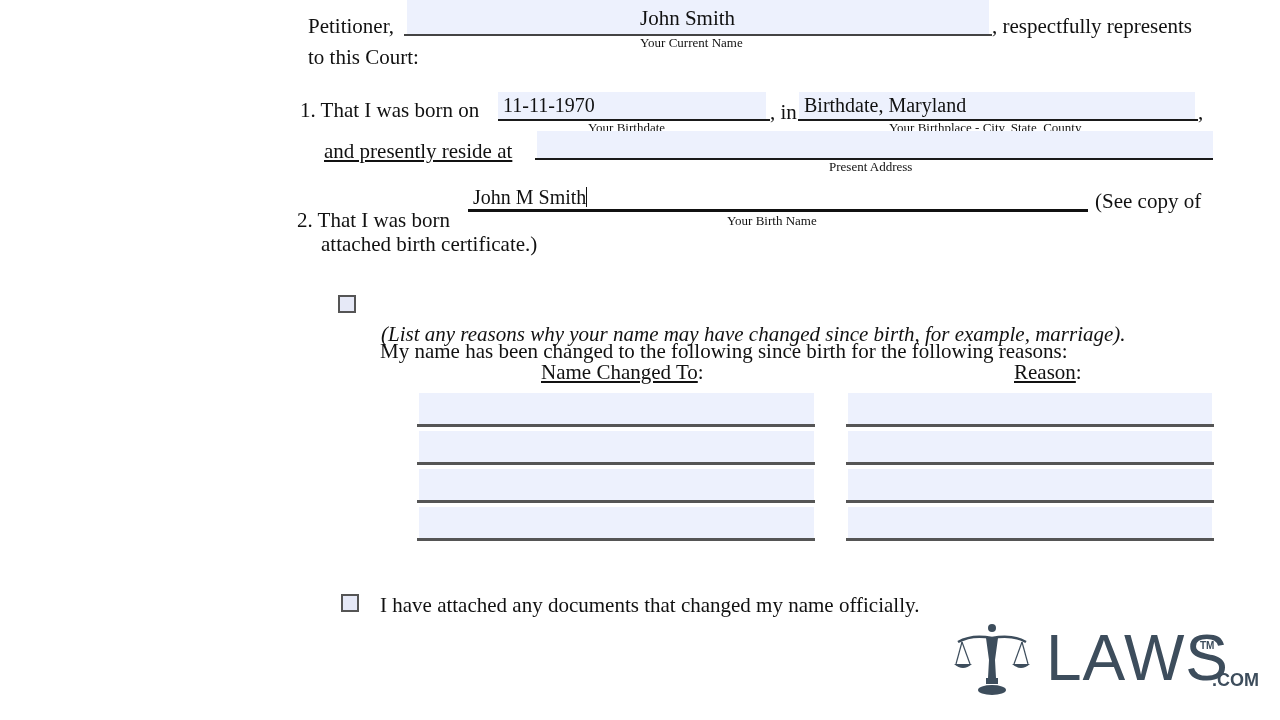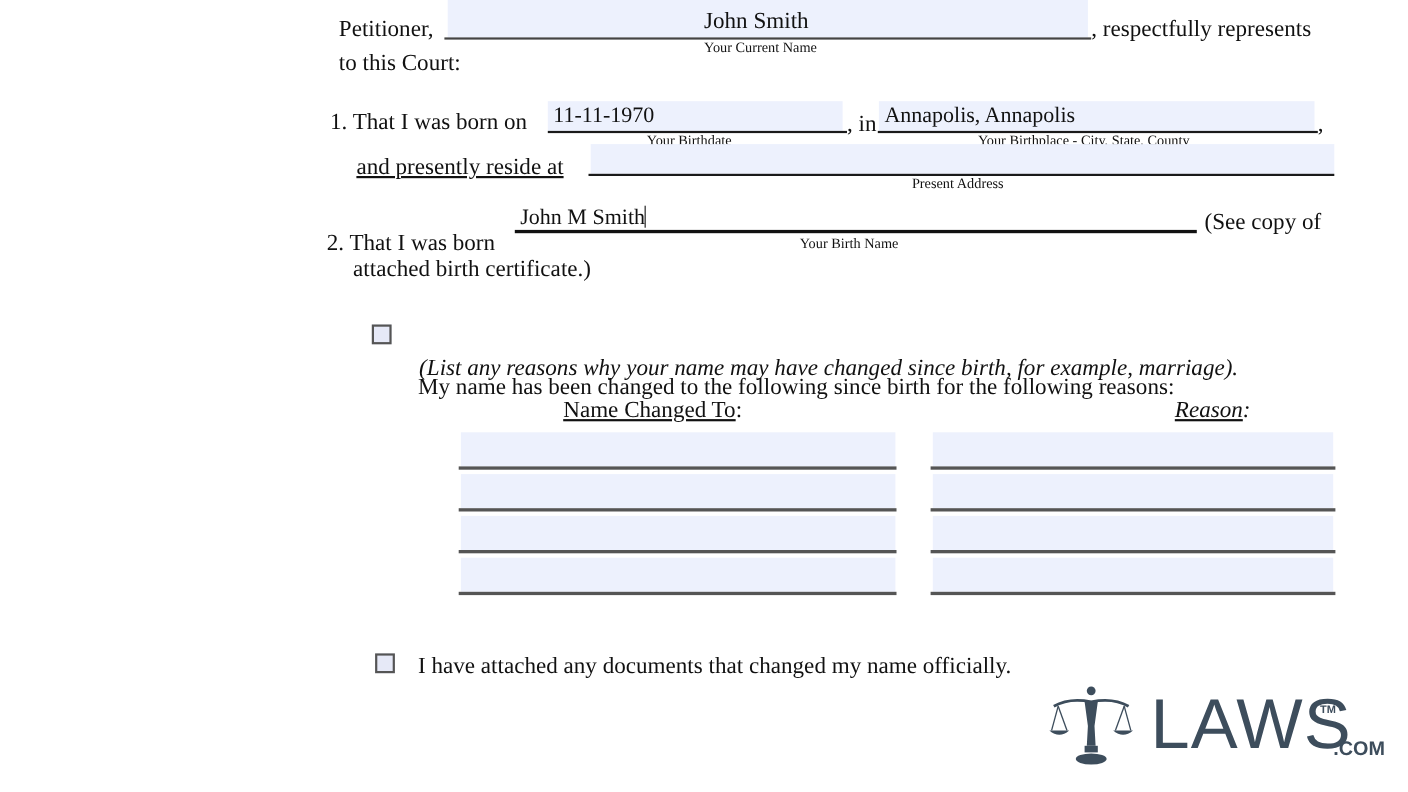--- a/index.html
+++ b/index.html
@@ -32,43 +32,43 @@
 <span class="abs t" style="left:308px;top:47px;">to this Court:</span>
 
 <span class="abs t" style="left:300px;top:100px;">1. That I was born on</span>
 <div class="field" style="left:498px;top:92px;width:268px;height:27px;"></div>
 <div class="line" style="left:498px;top:119px;width:272px;"></div>
 <span class="fval" style="left:503px;top:95px;">11-11-1970</span>
 <span class="abs small" style="left:588px;top:121px;">Your Birthdate</span>
 <span class="abs t" style="left:770px;top:102px;">, in</span>
 <div class="field" style="left:799px;top:92px;width:396px;height:27px;"></div>
 <div class="line" style="left:798px;top:119px;width:400px;"></div>
-<span class="fval" style="left:804px;top:95px;">Annapolis, Annapolis</span>
+<span class="fval" style="left:804px;top:95px;">Birthdate, Maryland</span>
 <span class="abs small" style="left:889px;top:121px;">Your Birthplace - City, State, County</span>
 <span class="abs t" style="left:1198px;top:102px;">,</span>
 
 <span class="abs t" style="left:324px;top:141px;text-decoration:underline;">and presently reside at</span>
 <div class="field" style="left:537px;top:131px;width:676px;height:27px;"></div>
 <div class="line" style="left:535px;top:158px;width:678px;"></div>
 <span class="fval" style="left:542px;top:134px;"></span>
 <span class="abs small" style="left:829px;top:160px;">Present Address</span>
 
 <span class="abs t" style="left:297px;top:194px;margin-top:16px;">2. That I was born</span>
 <div class="line" style="left:468px;top:209px;width:620px;height:3px;background:#111;"></div>
 <span class="fval" style="left:473px;top:187px;"><span>John M Smith</span><span class="caret"></span></span>
 <span class="abs small" style="left:727px;top:214px;">Your Birth Name</span>
 <span class="abs t" style="left:1095px;top:191px;">(See copy of</span>
 <span class="abs t" style="left:321px;top:234px;">attached birth certificate.)</span>
 
 <div class="cb" style="left:338px;top:295px;"></div>
 <span class="abs t" style="left:380px;top:297px;margin-top:44px;">My name has been changed to the following since birth for the following reasons:</span>
 <span class="abs t ital" style="left:381px;top:324px;">(List any reasons why your name may have changed since birth, for example, marriage).</span>
 
-<span class="abs t" style="left:512px;top:362px;"><span class="u">Name Changed To</span><span>:</span></span>
-<span class="abs t" style="left:1068px;top:362px;font-style:italic;"><span class="u">Reason</span><span>:</span></span>
+<span class="abs t" style="left:541px;top:362px;"><span class="u">Name Changed To</span><span>:</span></span>
+<span class="abs t" style="left:1014px;top:362px;"><span class="u">Reason</span><span>:</span></span>
 
 <div class="field" style="left:419px;top:393px;width:395px;height:31px;"></div>
 <div class="gline" style="left:417px;top:424px;width:398px;"></div>
 <div class="field" style="left:419px;top:431px;width:395px;height:31px;"></div>
 <div class="gline" style="left:417px;top:462px;width:398px;"></div>
 <div class="field" style="left:419px;top:469px;width:395px;height:31px;"></div>
 <div class="gline" style="left:417px;top:500px;width:398px;"></div>
 <div class="field" style="left:419px;top:507px;width:395px;height:31px;"></div>
 <div class="gline" style="left:417px;top:538px;width:398px;"></div>
 

